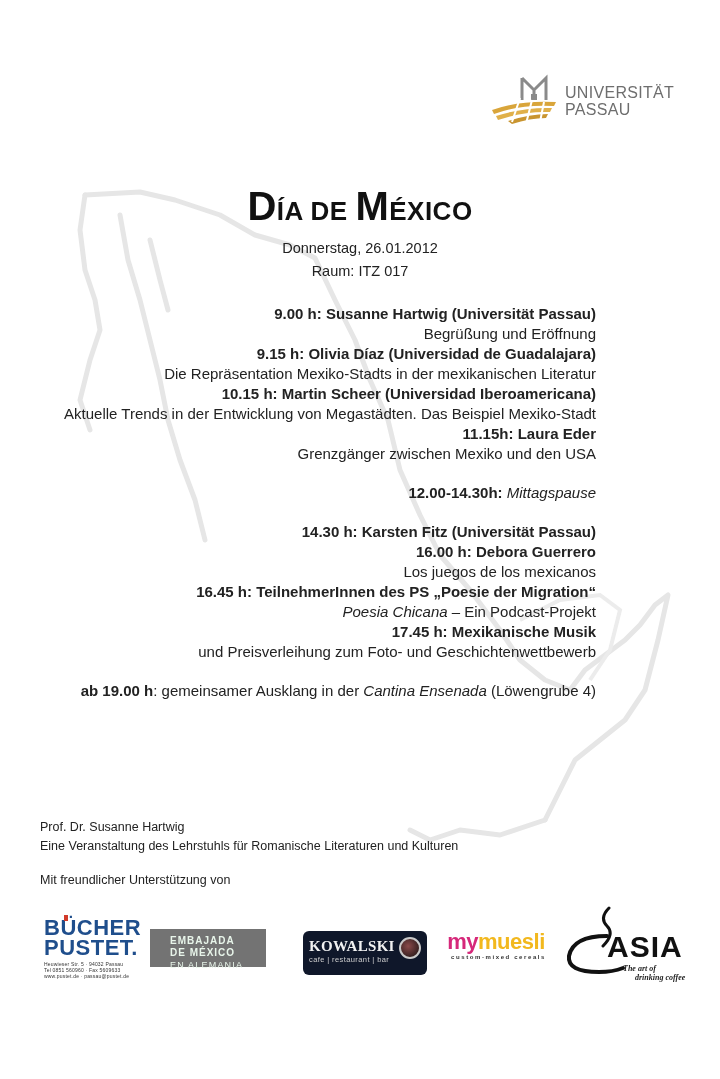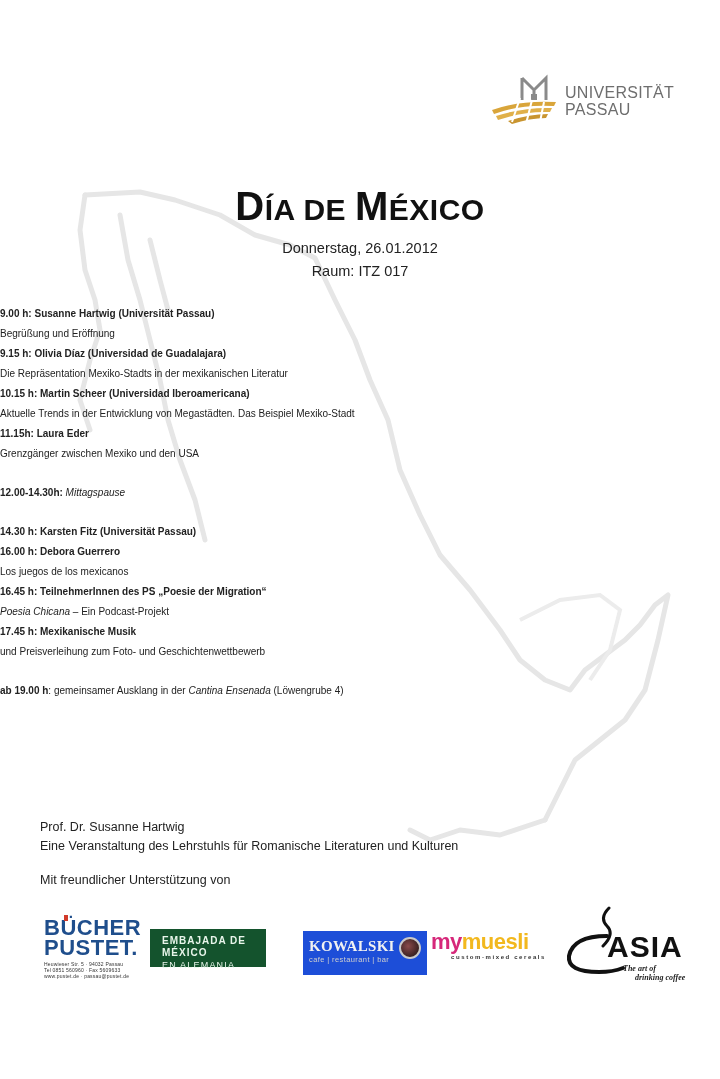--- a/index.html
+++ b/index.html
@@ -9,54 +9,54 @@
     .map-watermark { position: absolute; left: 0; top: 0; width: 720px; height: 1079px; pointer-events: none; }
 
     
     .uni-logo { position: absolute; left: 490px; top: 74px; width: 180px; height: 54px; }
     .uni-logo svg { position: absolute; left: 0; top: 0; }
     .uni-text { position: absolute; left: 75px; top: 10px; font-size: 16px; line-height: 17px; color: #6e6e6e; letter-spacing: 0.3px; }
     .uni-text div { white-space: nowrap; }
 
     
     .title { position: absolute; left: 0; width: 720px; top: 184px; text-align: center; font-family: "Liberation Sans", sans-serif; font-weight: bold; color: #111; font-size: 40px; letter-spacing: 0.5px; }
-    .title .sc { font-size: 30px; }
+    .title .sc { font-size: 26px; }
 
     .subtitle { position: absolute; left: 0; width: 720px; text-align: center; font-weight: normal; font-size: 14.5px; color: #222; }
     .sub1 { top: 240px; }
     .sub2 { top: 263px; }
 
-    .program { position: absolute; left: 0; width: 596px; top: 304px; text-align: left; font-size: 10px; color: #222; }
+    .program { position: absolute; left: 0; width: 596px; top: 304px; text-align: right; font-size: 15px; color: #222; }
     .line { height: 20px; line-height: 20px; white-space: nowrap; }
     .line.bold { font-weight: bold; }
     .gap { height: 19px; }
     .it { font-style: italic; }
     .b { font-weight: bold; margin-top: 36px; }
 
     .footer { position: absolute; left: 40px; top: 818px; font-size: 12.5px; color: #222; line-height: 19px; }
     .footer .sp { height: 15px; }
 
     
     .sponsor { position: absolute; }
     .pustet { left: 44px; top: 918px; width: 100px; height: 70px; }
     .pustet .name { font-weight: bold; font-size: 22px; line-height: 20px; color: #1f4e8c; letter-spacing: 0.5px; }
     .pustet .fine { font-size: 5px; line-height: 6px; color: #333; margin-top: 3px; letter-spacing: 0.2px; }
     .pustet .dot { position: absolute; left: 20px; top: -3px; width: 4px; height: 6px; background: #d23a2a; }
 
-    .embajada { left: 150px; top: 929px; width: 116px; height: 38px; background: #14532d; color: #e8f5ea; padding: 6px 12px; }
+    .embajada { left: 150px; top: 929px; width: 116px; height: 38px; background: #737373; color: #e8f5ea; padding: 6px 20px; }
     .embajada .l1 { font-size: 10px; font-weight: bold; letter-spacing: 1px; line-height: 12px; }
     .embajada .l2 { font-size: 9px; letter-spacing: 1.2px; line-height: 12px; }
 
-    .kowalski { left: 303px; top: 931px; width: 124px; height: 44px; background: #1d4ed8; color: #f1f1f1; padding: 6px 6px; }
+    .kowalski { left: 303px; top: 931px; width: 124px; height: 44px; background: #0f172a; color: #f1f1f1; padding: 6px 6px; border-radius: 6px; }
     .kowalski .l1 { font-family: "Liberation Serif", serif; font-weight: bold; font-size: 15px; line-height: 18px; letter-spacing: 0.3px; }
     .kowalski .l2 { font-size: 7.5px; line-height: 10px; color: #cfcfcf; letter-spacing: 0.4px; }
     .kowalski .seal { position: absolute; right: 6px; top: 6px; width: 22px; height: 22px; border-radius: 50%; border: 2px solid #c9c9c9; background: radial-gradient(circle at 40% 40%, #8a4a4a, #3a2222 70%); }
 
     .mymuesli { left: 431px; top: 930px; width: 130px; height: 40px; }
-    .mymuesli .l1 { font-weight: bold; font-size: 22px; line-height: 24px; letter-spacing: -0.5px; }
+    .mymuesli .l1 { font-weight: bold; font-size: 22px; line-height: 24px; letter-spacing: -0.5px; text-align: center; }
     .mymuesli .my { color: #d6287a; }
     .mymuesli .muesli { color: #f2b81e; }
     .mymuesli .l2 { font-size: 6px; color: #333; letter-spacing: 1.6px; margin-left: 20px; font-weight: bold; }
 
     .asia { left: 563px; top: 906px; width: 140px; height: 86px; }
     .asia svg { position: absolute; left: 0; top: 0; }
     .asia .word { position: absolute; left: 44px; top: 24px; font-size: 30px; font-weight: bold; color: #111; letter-spacing: 1px; }
     .asia .tag { position: absolute; left: 60px; top: 58px; font-family: "Liberation Serif", serif; font-style: italic; font-size: 8px; line-height: 9px; color: #222; font-weight: bold; }
     .asia .tag div:nth-child(2) { padding-left: 12px; }
   </style>

